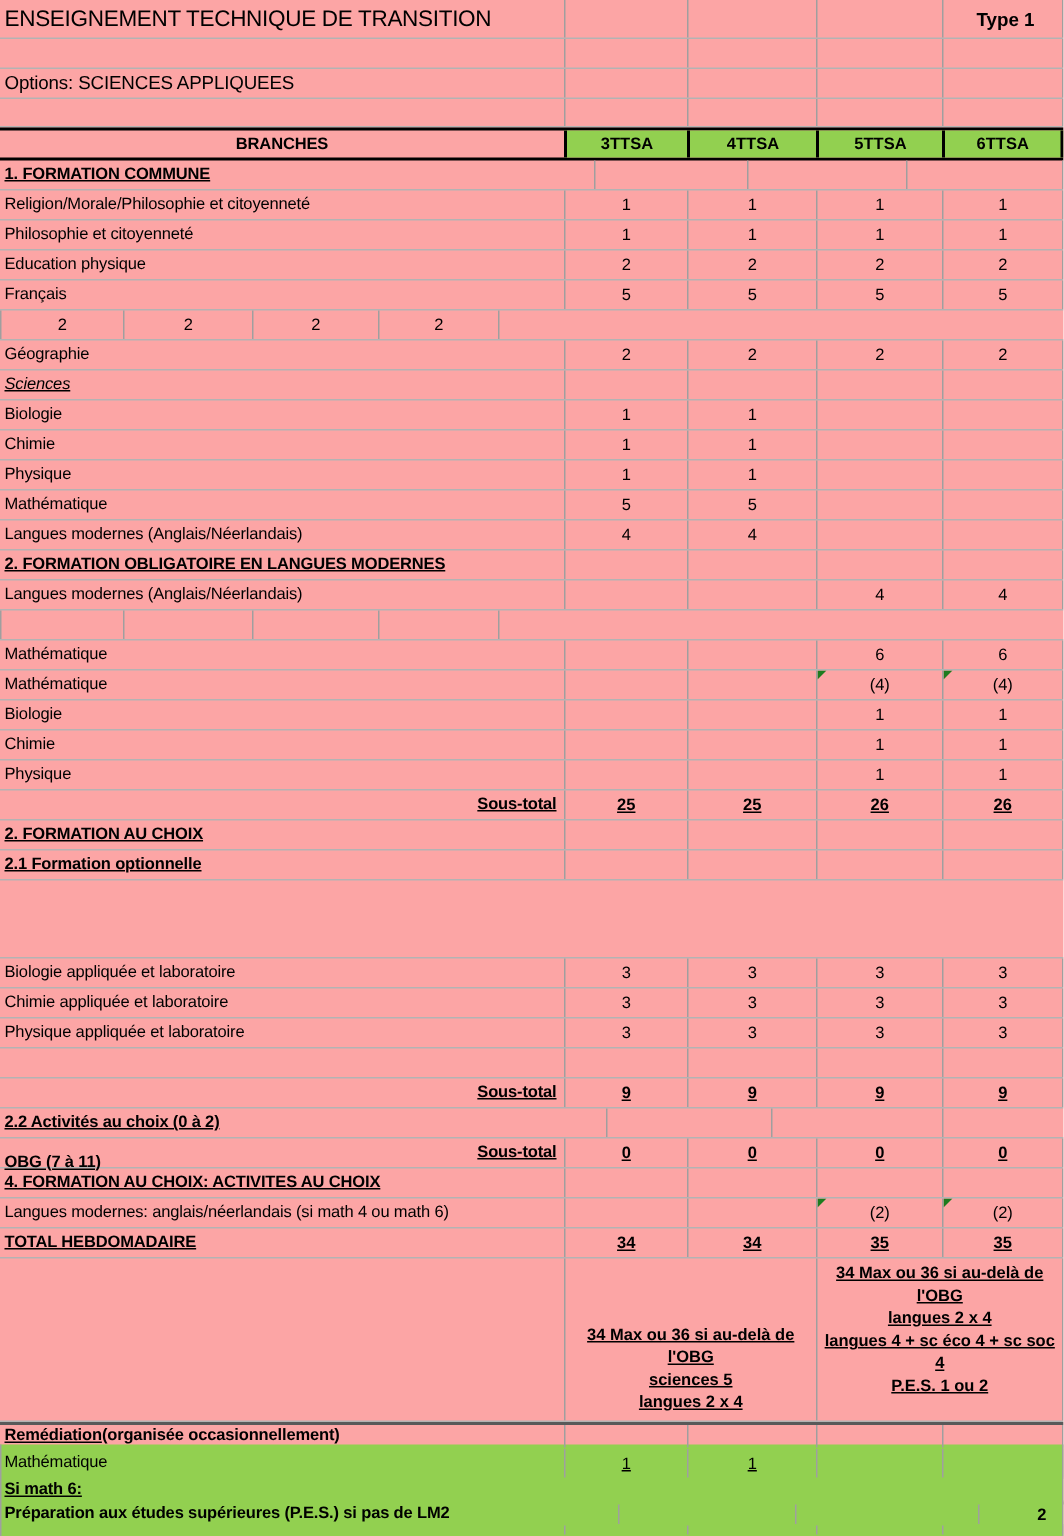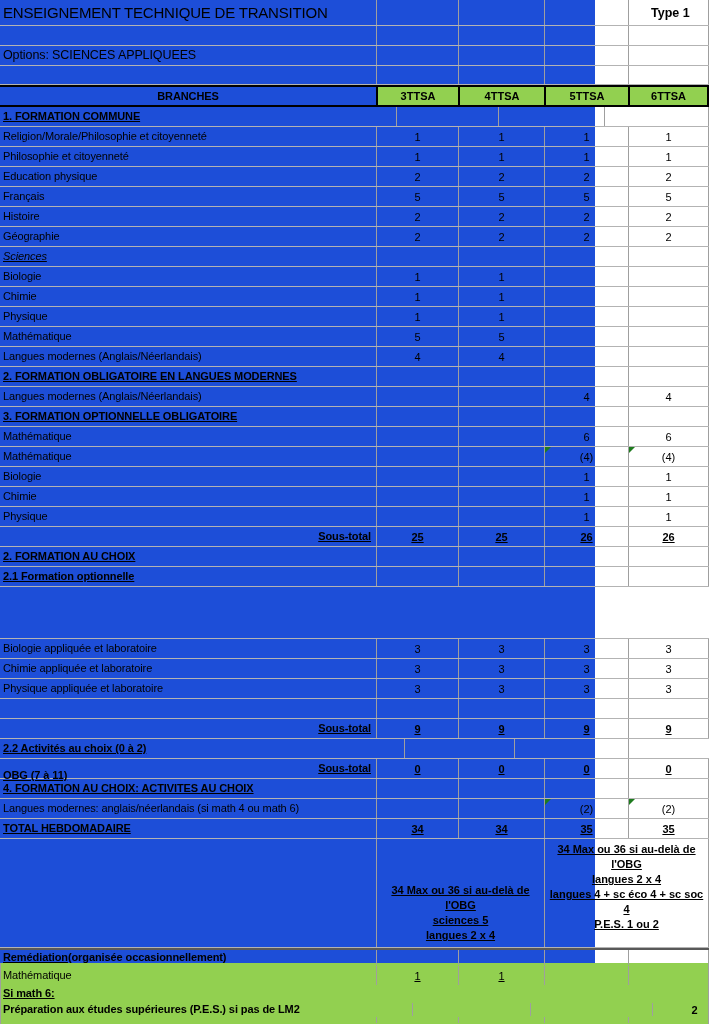--- a/index.html
+++ b/index.html
@@ -1,18 +1,18 @@
 <!DOCTYPE html>
 <html style="--green: #92D050; --tri: #1E7B1E;"><head>
 <meta charset="utf-8">
 <style>
   html,body{margin:0;padding:0;background:#ffffff;}
   body{width:709px;height:1024px;overflow:hidden;
        font-family:"Liberation Sans",sans-serif;color:#000;}
-  .sheet{position:relative;width:595px;height:1024px;background:#1d4ed8;}
+  .sheet{position:relative;width:709px;height:1024px;background:#fca5a5;}
 
   
   .trow{display:flex;box-sizing:border-box;width:709px;
         border-bottom:1px solid #b3b3b3;align-items:stretch;}
   .cell{box-sizing:border-box;overflow:hidden;}
   .lab{flex:0 0 376px;display:flex;align-items:center;
        font-size:11px;line-height:13px;padding-left:3px;letter-spacing:-0.1px;}
   .v{display:flex;align-items:center;justify-content:center;
      font-size:11px;position:relative;border-left:1px solid #9f9f9f;}
   .c1{flex:0 0 82px;} .c2{flex:0 0 86px;} .c3{flex:0 0 84px;}
@@ -142,21 +142,20 @@
         <div class="cell v c4">2</div>
       </div>
       <div class="trow" style="height: 20px;">
         <div class="cell lab">Français</div>
         <div class="cell v c1">5</div>
         <div class="cell v c2">5</div>
         <div class="cell v c3">5</div>
         <div class="cell v c4">5</div>
       </div>
       <div class="trow" style="height: 20px;">
-        <div class="cell lab">Histoire</div>
         <div class="cell v c1">2</div>
         <div class="cell v c2">2</div>
         <div class="cell v c3">2</div>
         <div class="cell v c4">2</div>
       </div>
       <div class="trow" style="height: 20px;">
         <div class="cell lab">Géographie</div>
         <div class="cell v c1">2</div>
         <div class="cell v c2">2</div>
         <div class="cell v c3">2</div>
@@ -212,21 +211,20 @@
         <div class="cell v c4"></div>
       </div>
       <div class="trow" style="height: 20px;">
         <div class="cell lab">Langues modernes (Anglais/Néerlandais)</div>
         <div class="cell v c1"></div>
         <div class="cell v c2"></div>
         <div class="cell v c3">4</div>
         <div class="cell v c4">4</div>
       </div>
       <div class="trow" style="height: 20px;">
-        <div class="cell lab s-section">3. FORMATION OPTIONNELLE OBLIGATOIRE</div>
         <div class="cell v c1"></div>
         <div class="cell v c2"></div>
         <div class="cell v c3"></div>
         <div class="cell v c4"></div>
       </div>
       <div class="trow" style="height: 20px;">
         <div class="cell lab">Mathématique</div>
         <div class="cell v c1"></div>
         <div class="cell v c2"></div>
         <div class="cell v c3">6</div>

